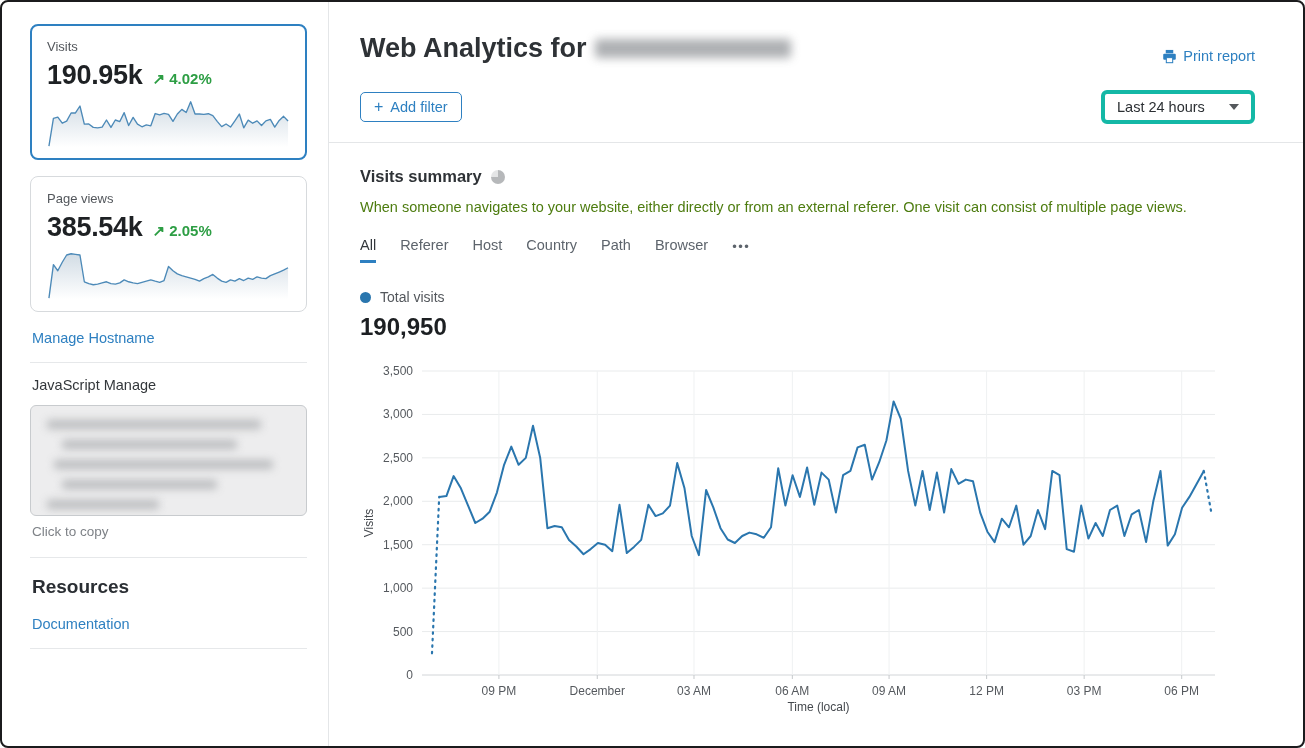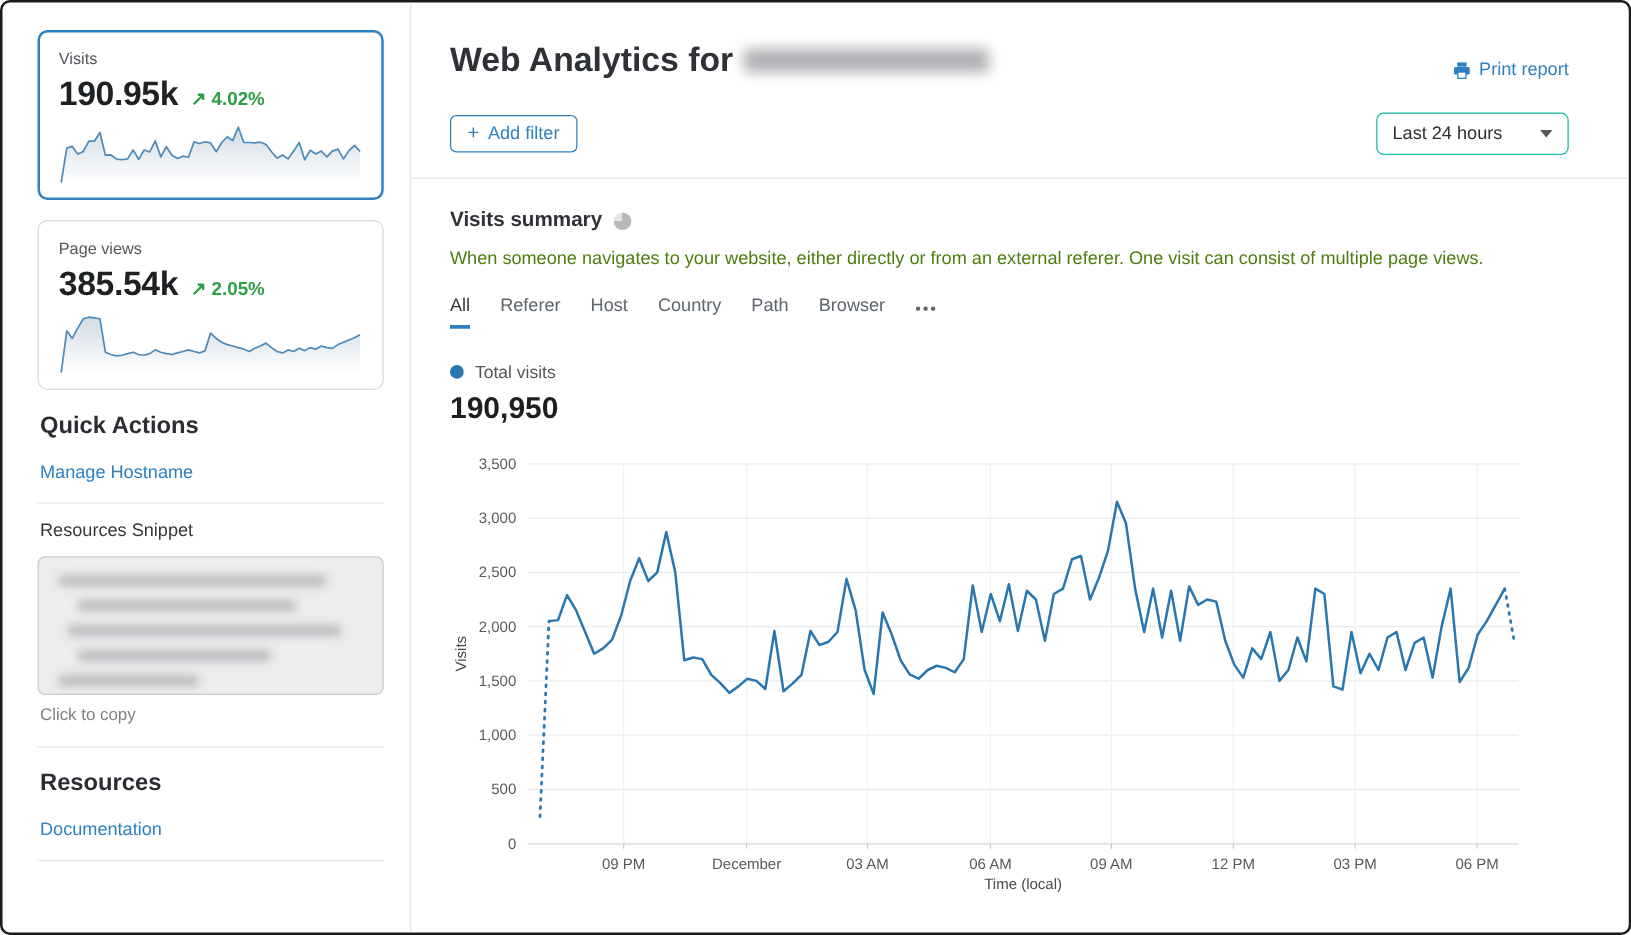--- a/index.html
+++ b/index.html
@@ -42,21 +42,21 @@
   .print-report { display:flex; align-items:center; gap:6px; color:#2e80c1; font-size:14.5px; cursor:pointer;margin-top:16px; }
   .filter-row { display:flex; align-items:center; justify-content:space-between; margin-top:26px; padding-bottom:18px; }
   .add-filter-btn {
     display:inline-flex; align-items:center; gap:7px; border:1px solid #2e80c1; color:#2e80c1;
     background:#fff; border-radius:5px; font-size:14.5px; padding:6px 13px; cursor:pointer;
     font-family:"Liberation Sans",sans-serif;
   }
   .add-filter-plus { font-size:16px; line-height:1; }
   .range-select {
     display:flex; align-items:center; justify-content:space-between; width:154px; height:34px;
-    border:1px solid #14b8a6; border-radius:6px; background:#fff; padding:0 12px; cursor:pointer;
+    border:4px solid #14b8a6; border-radius:6px; background:#fff; padding:0 12px; cursor:pointer;
     font-size:14.5px; color:#2b2f33;
   }
   .caret-down { width:0; height:0; border-left:5px solid transparent; border-right:5px solid transparent; border-top:6px solid #54585c; }
   .header-divider { border:none; border-top:1px solid #e4e6e8; margin:0; }
   .summary { padding:24px 48px 0 31px; }
   .summary-title-row { display:flex; align-items:center; gap:9px; }
   .summary-title { font-size:16.5px; font-weight:bold; color:#2e3236; }
   .pie-icon { width:14px; height:14px; border-radius:50%;
     background:conic-gradient(from 0deg, #b6b8ba 0deg 270deg, #e4e5e6 270deg 360deg); }
   .summary-desc { font-size:14.5px; color:#4d7c0f; margin-top:13px; }
@@ -109,24 +109,23 @@
             <linearGradient id="g1" x1="0" y1="0" x2="0" y2="1">
               <stop offset="0%" stop-color="#7d9bb4" stop-opacity="0.35"></stop>
               <stop offset="100%" stop-color="#7d9bb4" stop-opacity="0"></stop>
             </linearGradient>
           </defs>
           <path d="M2.0,53.0L6.6,18.3L11.1,24.6L15.7,15.8L20.2,8.3L24.8,7.0L29.3,7.6L33.9,8.3L38.4,36.0L43.0,37.9L47.6,39.1L52.1,38.5L56.7,37.2L61.2,36.0L65.8,37.9L70.3,38.5L74.9,37.2L79.4,34.1L84.0,36.0L88.6,37.2L93.1,37.9L97.7,36.6L102.2,35.4L106.8,34.1L111.3,35.4L115.9,36.6L120.4,34.7L125.0,20.2L129.6,24.6L134.1,27.8L138.7,29.7L143.2,30.9L147.8,32.2L152.3,33.5L156.9,35.4L161.4,32.8L166.0,30.9L170.6,28.4L175.1,32.2L179.7,35.4L184.2,36.6L188.8,34.1L193.3,35.4L197.9,32.8L202.4,34.7L207.0,32.2L211.6,33.5L216.1,30.9L220.7,32.2L225.2,32.8L229.8,29.7L234.3,27.8L238.9,25.9L243.4,24.0L248.0,21.5L248,54L2,54Z" fill="url(#g1)" stroke="none"></path>
           <path d="M2.0,53.0L6.6,18.3L11.1,24.6L15.7,15.8L20.2,8.3L24.8,7.0L29.3,7.6L33.9,8.3L38.4,36.0L43.0,37.9L47.6,39.1L52.1,38.5L56.7,37.2L61.2,36.0L65.8,37.9L70.3,38.5L74.9,37.2L79.4,34.1L84.0,36.0L88.6,37.2L93.1,37.9L97.7,36.6L102.2,35.4L106.8,34.1L111.3,35.4L115.9,36.6L120.4,34.7L125.0,20.2L129.6,24.6L134.1,27.8L138.7,29.7L143.2,30.9L147.8,32.2L152.3,33.5L156.9,35.4L161.4,32.8L166.0,30.9L170.6,28.4L175.1,32.2L179.7,35.4L184.2,36.6L188.8,34.1L193.3,35.4L197.9,32.8L202.4,34.7L207.0,32.2L211.6,33.5L216.1,30.9L220.7,32.2L225.2,32.8L229.8,29.7L234.3,27.8L238.9,25.9L243.4,24.0L248.0,21.5" fill="none" stroke="#4d8ab8" stroke-width="1.4" stroke-linejoin="round"></path>
         </svg>
     </div>
 
-    <div class="side-section-title">Quick Actions</div>
     <a class="side-link">Manage Hostname</a>
     <hr class="side-divider">
-    <div class="snippet-label">Resources Snippet</div>
+    <div class="snippet-label">JavaScript Manage</div>
     <div class="code-box">
       <div class="code-line cl1"></div>
       <div class="code-line cl2"></div>
       <div class="code-line cl3"></div>
       <div class="code-line cl4"></div>
       <div class="code-line cl5"></div>
     </div>
     <div class="copy-hint">Click to copy</div>
     <hr class="side-divider">
     <div class="side-section-title">Resources</div>

